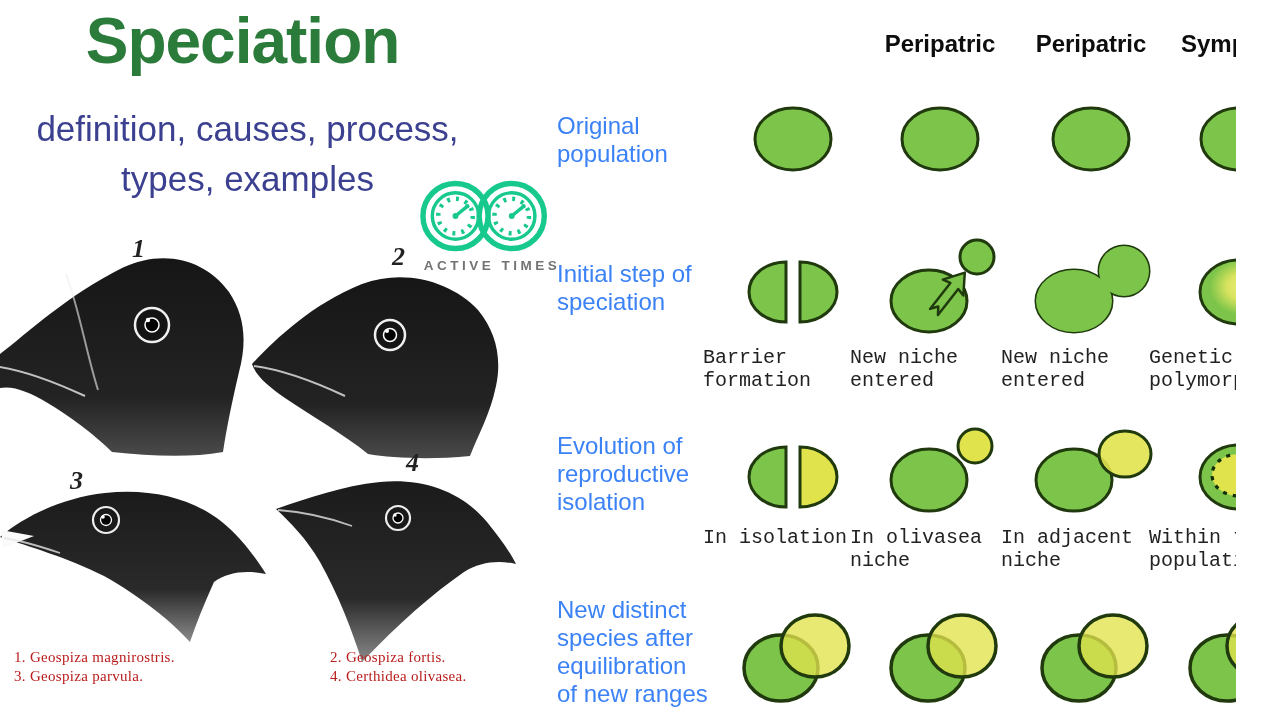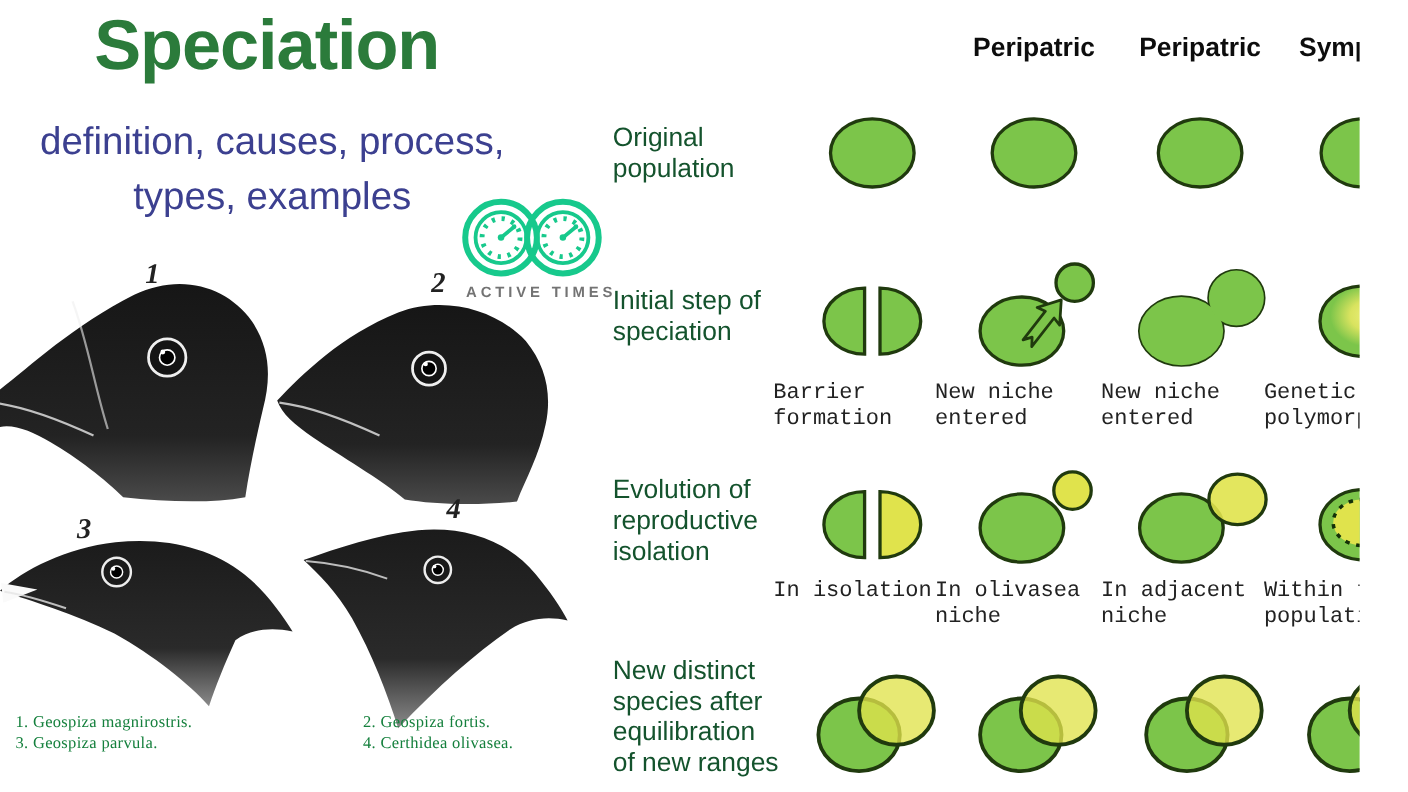--- a/index.html
+++ b/index.html
@@ -21,30 +21,30 @@
     position:absolute;left:414px;top:258px;width:156px;text-align:center;
     font-size:13.5px;font-weight:700;letter-spacing:3.5px;color:#737373;
   }
   .birds{position:absolute;left:0;top:230px;width:545px;height:470px;}
   .fig-num{
     position:absolute;font-family:"Liberation Serif",serif;font-style:italic;
     font-weight:700;font-size:26px;color:#222;
   }
   .caption{
     position:absolute;font-family:"Liberation Serif",serif;font-size:15px;
-    line-height:19px;color:#15803d;letter-spacing:.3px;white-space:pre-line;
+    line-height:19px;color:#b91c1c;letter-spacing:.3px;white-space:pre-line;
   }
   
   .col-h{
     position:absolute;top:30px;width:170px;text-align:center;
     font-size:24px;font-weight:700;color:#0d0d0d;
   }
   .row-label{
     position:absolute;left:557px;font-size:24px;line-height:28px;
-    color:#14532d;white-space:pre-line;
+    color:#3b82f6;white-space:pre-line;
   }
   .sub{
     position:absolute;width:180px;text-align:left;font-size:20px;
     line-height:23px;color:#222;white-space:pre-line;font-family:Liberation Mono, monospace;
   }
   .shapes{position:absolute;left:0;top:0;width:1280px;height:720px;}
 </style>
 </head>
 <body>
 

